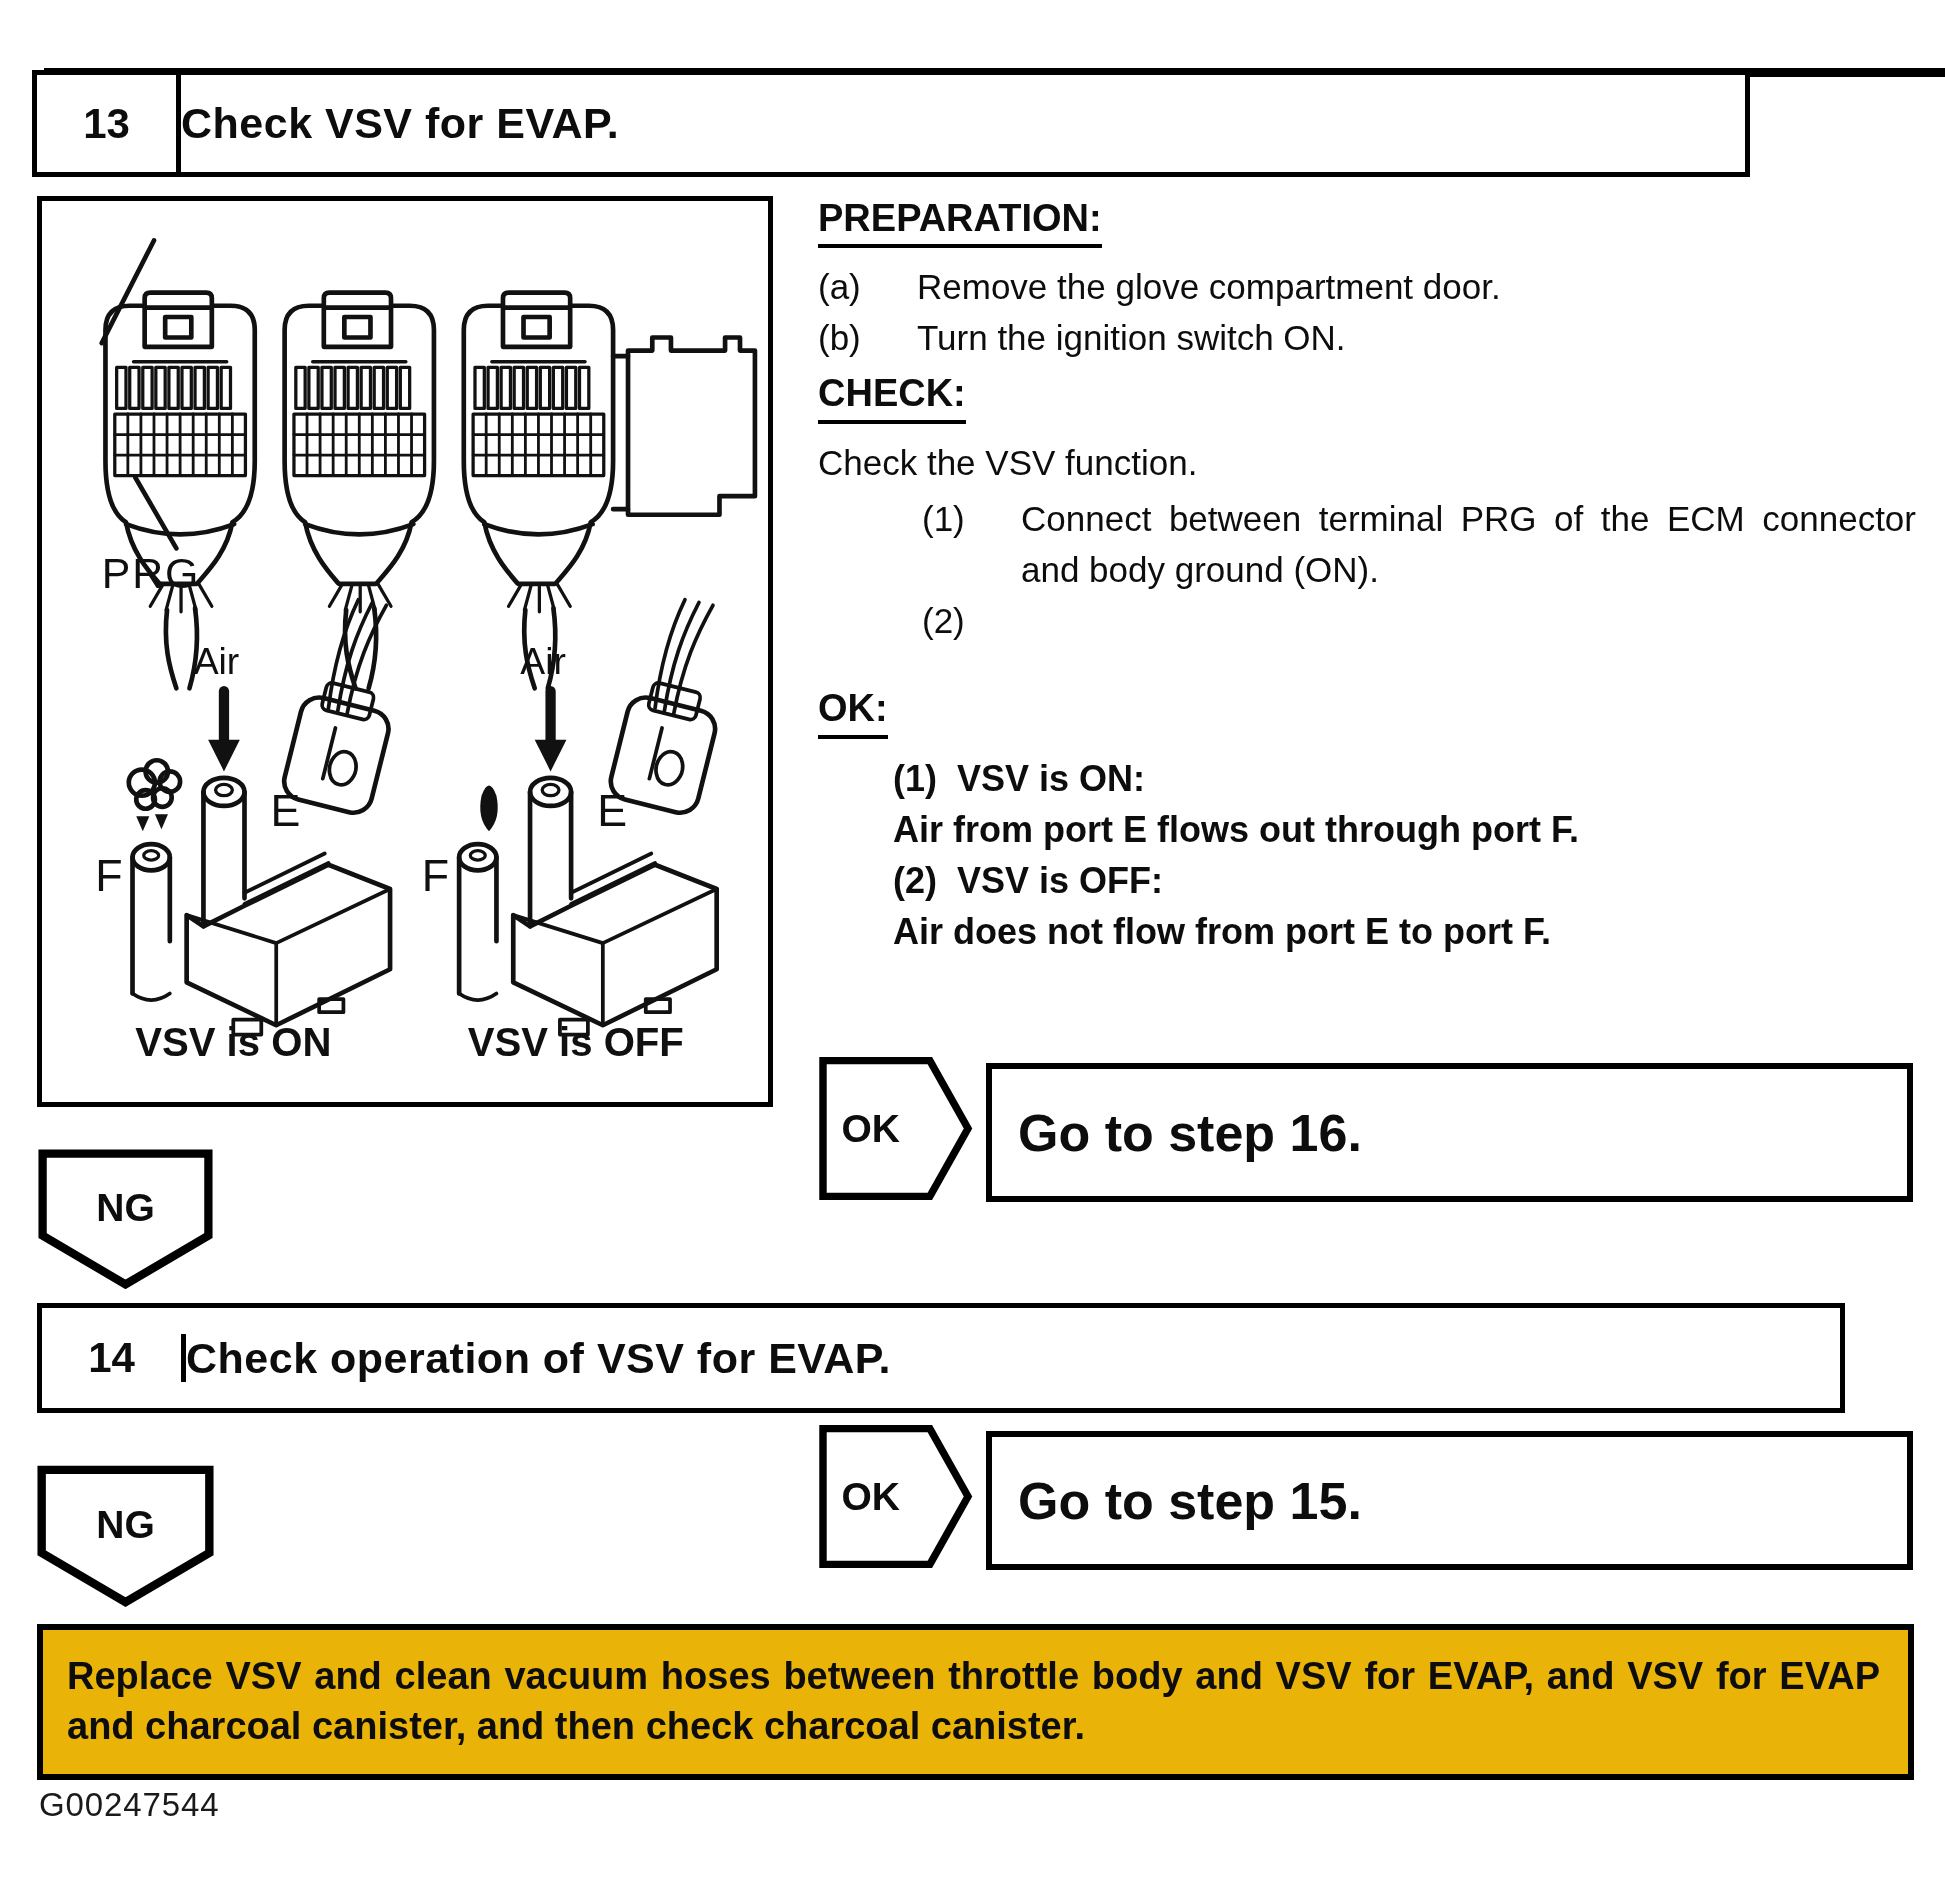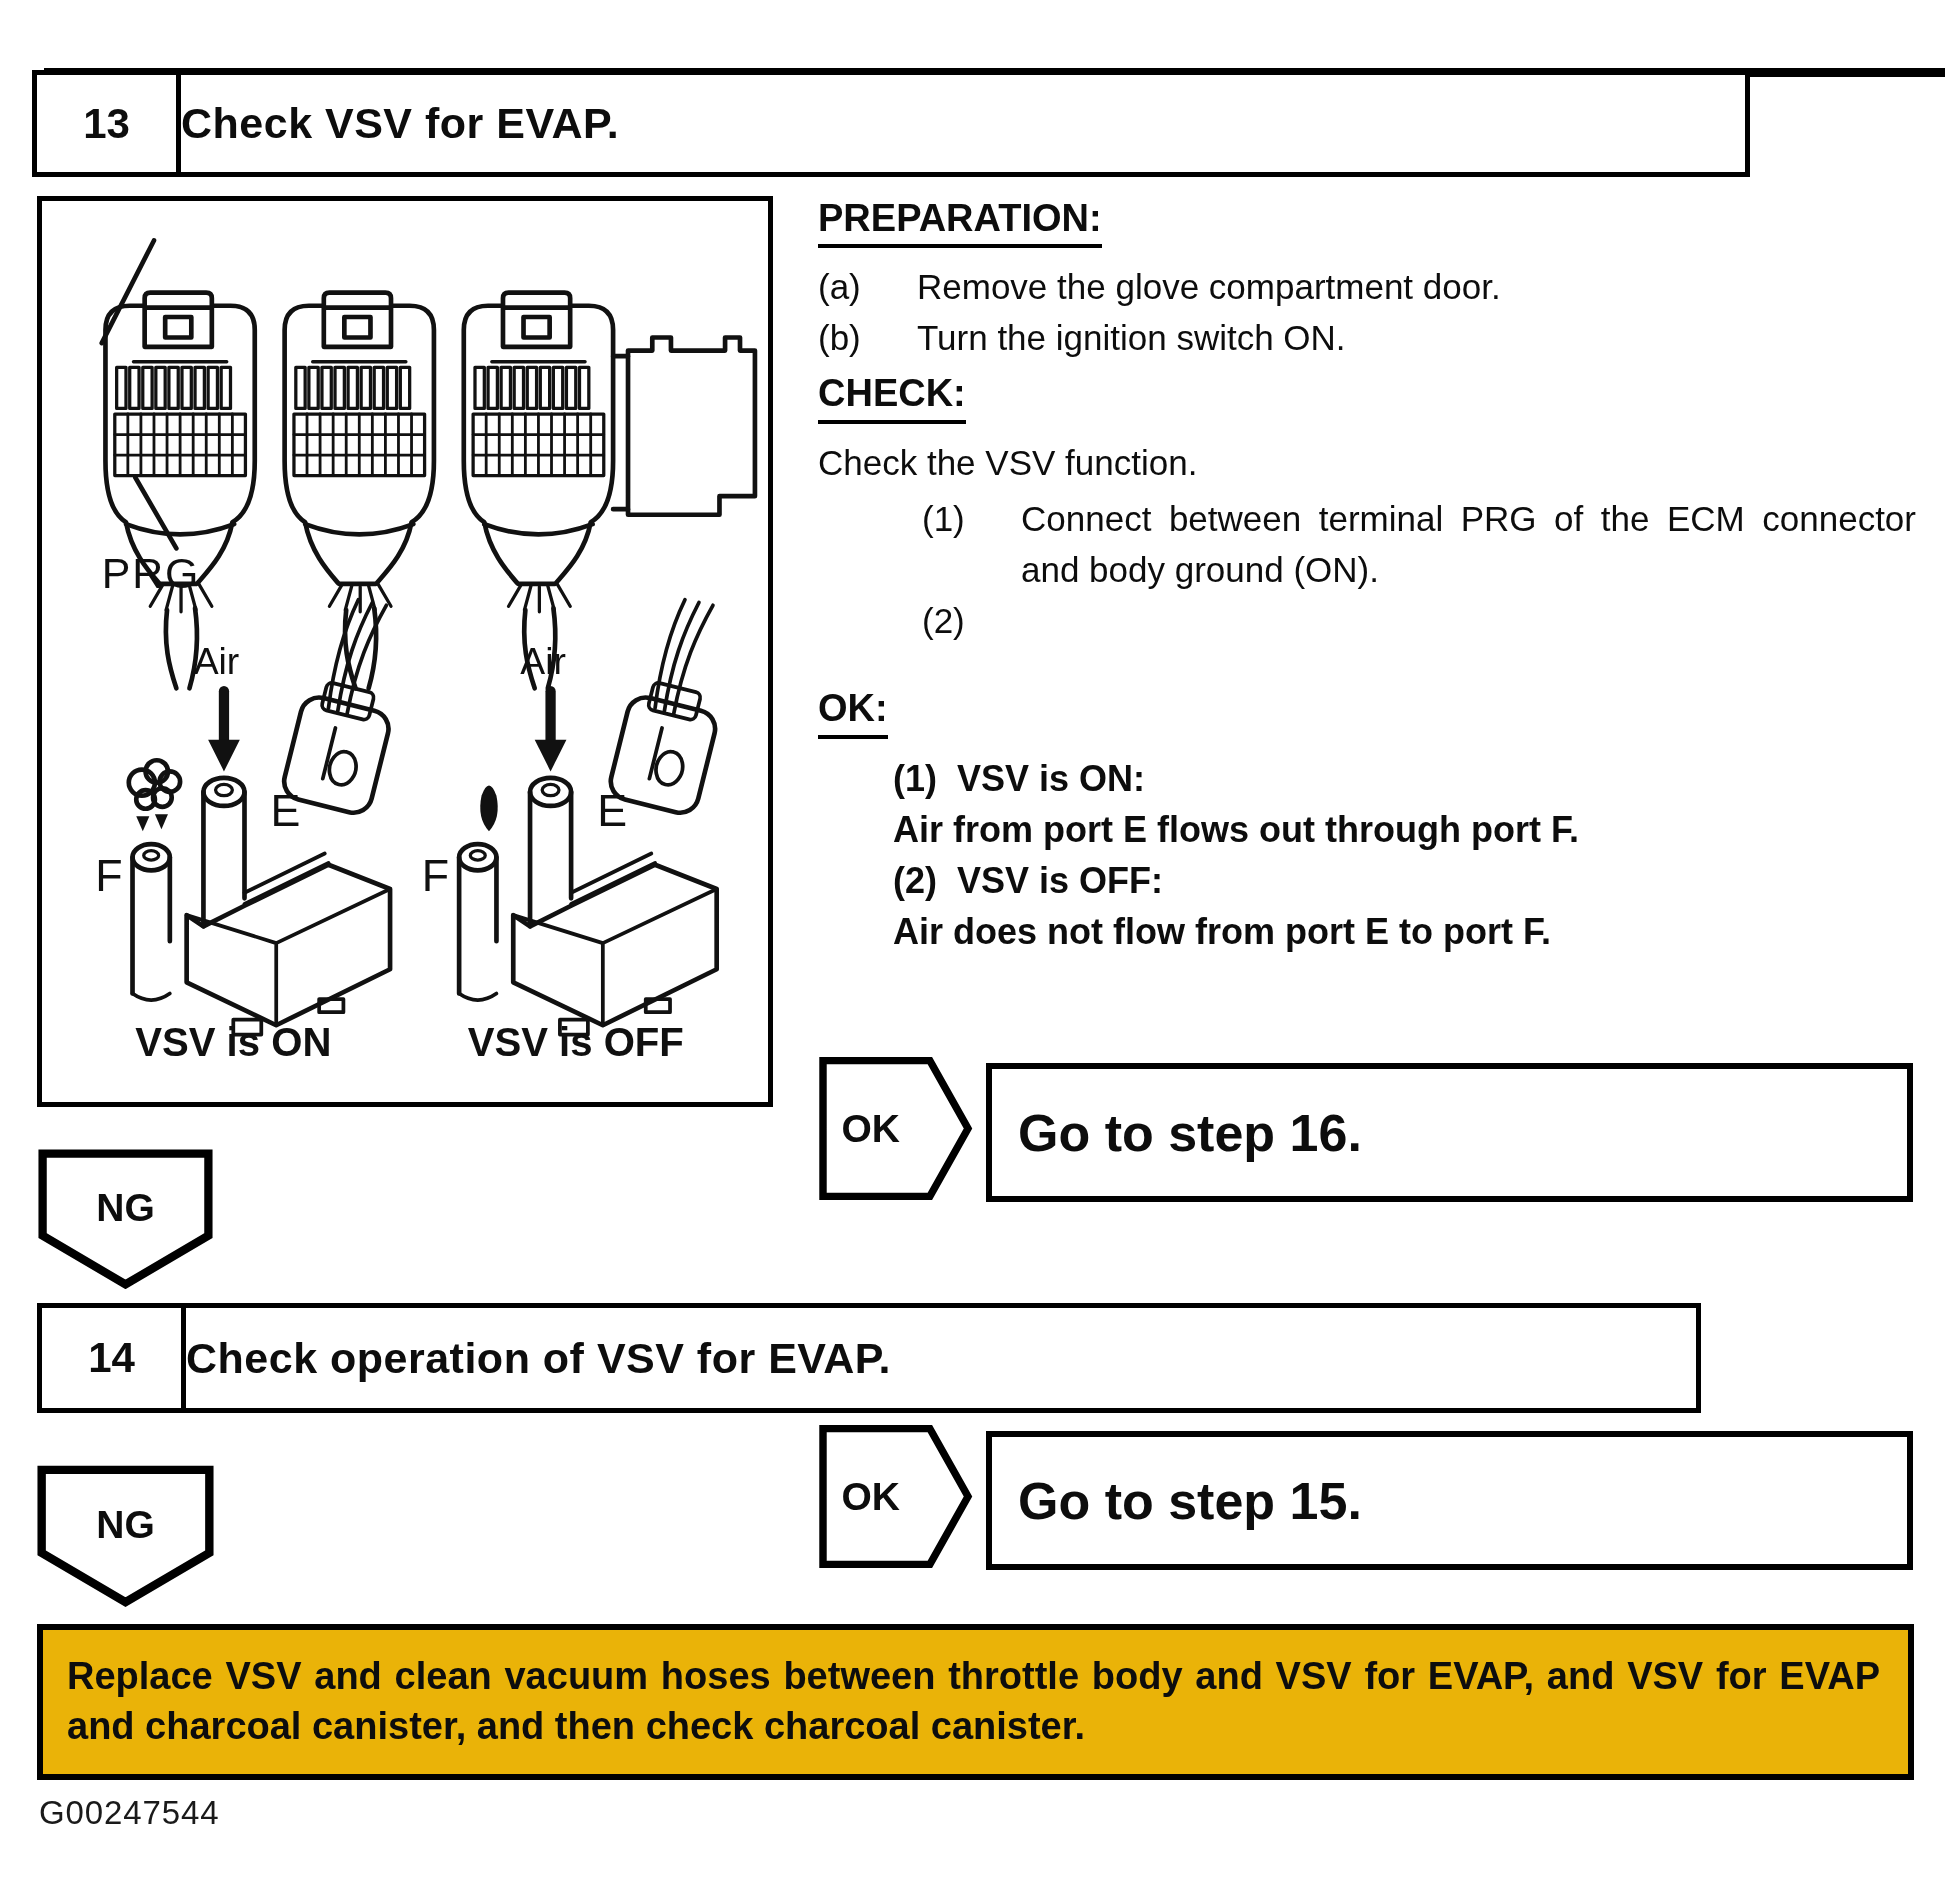--- a/index.html
+++ b/index.html
@@ -59,21 +59,21 @@
   .goto-box {
     border:6.5px solid #000; background:#fff;
     display:flex; align-items:center; padding-left:26px;
     font-weight:bold; font-size:52px;
   }
 
   
   .result-box { border:6.5px solid #000; background:#eab308; padding:22.4px 28px 0 24px; }
   .result-box p { font-size:38px; font-weight:bold; line-height:1.3; text-align:justify; }
 
-  .figure-code { font-size:33px; color:#1a1a1a; letter-spacing:0.9px;margin-top:8px; }
+  .figure-code { font-size:33px; color:#1a1a1a; letter-spacing:0.9px; }
 </style>
 </head>
 <body>
 
 <div class="abs top-rule"></div>
 
 <div class="abs step-header" style="left:32px; top:70px; width:1718px; height:107px;">
   <div class="step-number">13</div>
   <div class="step-title">Check VSV for EVAP.</div>
 </div>
@@ -195,21 +195,21 @@
   <span>Go to step 16.</span>
 </div>
 
 <div class="abs badge ng-badge" style="left:37px; top:1149px; width:177px; height:140px;">
   <svg viewBox="0 0 190 152">
       <polygon points="5,5 185,5 185,94 95,147 5,94" fill="#fff" stroke="#000" stroke-width="9" stroke-linejoin="miter"></polygon>
     </svg>
   <span class="badge-label">NG</span>
 </div>
 
-<div class="abs step-header" style="left:37px; top:1303px; width:1664px; height:110px;">
+<div class="abs step-header" style="left:37px; top:1303px; width:1808px; height:110px;align-items:center;">
   <div class="step-number">14</div>
   <div class="step-title">Check operation of VSV for EVAP.</div>
 </div>
 
 <div class="abs badge ok-badge" style="left:818px; top:1424px; width:155px; height:145px;">
   <svg viewBox="0 0 166 156">
       <polygon points="5,5 120,5 161,78 120,151 5,151" fill="#fff" stroke="#000" stroke-width="8" stroke-linejoin="miter"></polygon>
     </svg>
   <span class="badge-label">OK</span>
 </div>

